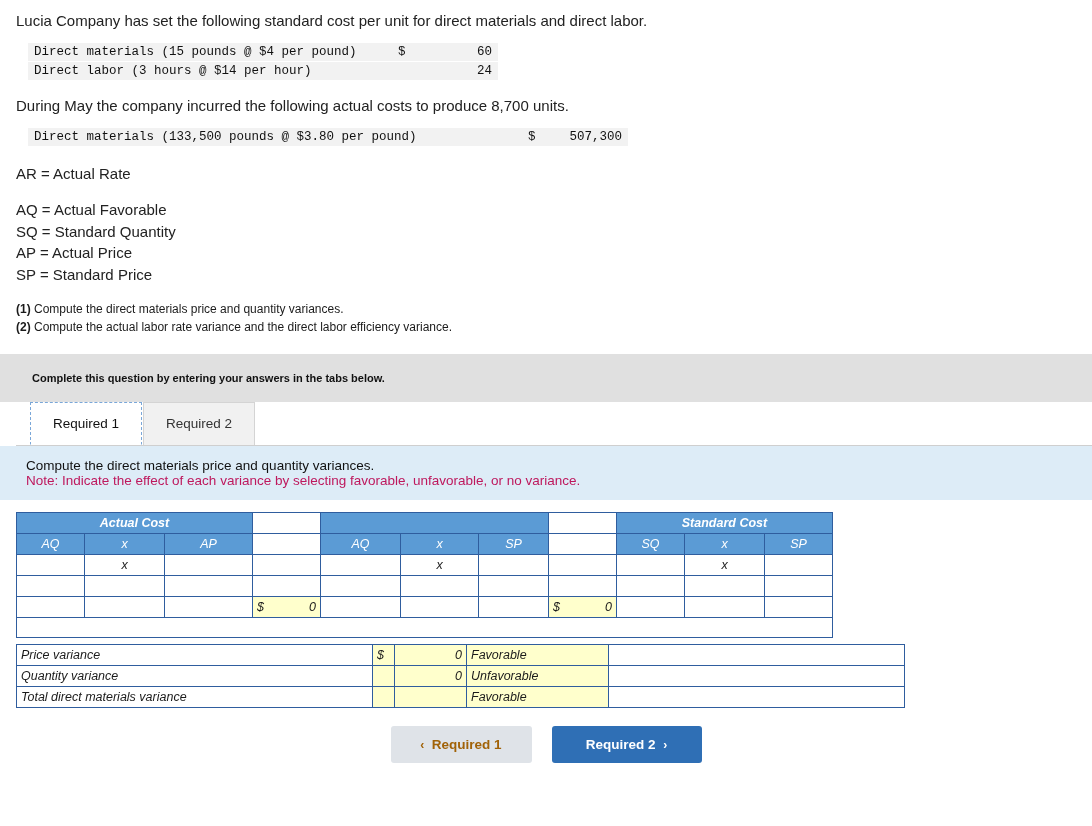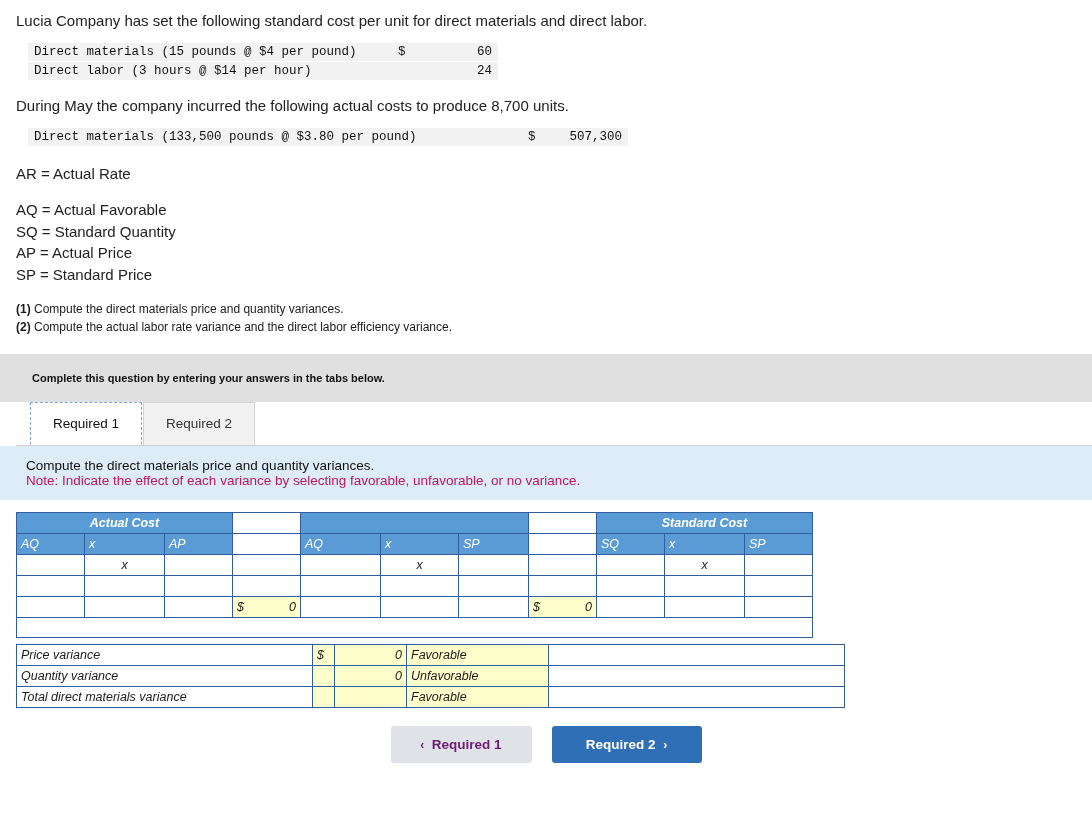--- a/index.html
+++ b/index.html
@@ -98,20 +98,21 @@
     background: #5b9bd5;
     color: #ffffff;
     text-align: center;
     font-weight: bold;
     font-size: 12.5px;
     border: 1px solid #2f5d9e;
   }
   .colhdr {
     background: #5b9bd5;
     color: #ffffff;
+    text-align: center;
     font-size: 12.5px;
     border: 1px solid #2f5d9e;
   }
   .inputcell {
     background: #ffffff;
     border: 1px solid #2f5d9e;
   }
   .opcell {
     text-align: center;
     border: none;
@@ -153,21 +154,21 @@
   }
   .btn {
     font-size: 13.5px;
     font-weight: bold;
     border: none;
     border-radius: 3px;
     padding: 11px 26px;
     cursor: pointer;
     font-family: "Liberation Sans", sans-serif;
   }
-  .btn.prev { background: #dfe3e8; color: #701a75; width: 141px; }
+  .btn.prev { background: #dfe3e8; color: #a16207; width: 141px; }
   .btn.next { background: #2f6fb5; color: #ffffff; width: 150px; }
   .chev { font-size: 12px; }
 </style>
 </head>
 <body>
 
 <div class="page">
 
   <div class="intro-line">Lucia Company has set the following standard cost per unit for direct materials and direct labor.</div>
 
@@ -234,21 +235,21 @@
           <tr>
         <td class="hdr" colspan="3">Actual Cost</td>
         <td class="blank" style="width:68px"></td>
         <td class="hdr" colspan="3" style="border:1px solid #2f5d9e;background:#5b9bd5">&nbsp;</td>
         <td class="blank" style="width:68px"></td>
         <td class="hdr" colspan="3">Standard Cost</td>
       </tr>
       <tr>
         <td class="colhdr" style="width:68px">AQ</td>
         <td class="colhdr" style="width:80px">x</td>
-        <td class="colhdr" style="width:68px">AP</td>
+        <td class="colhdr" style="width:88px">AP</td>
         <td class="blank"></td>
         <td class="colhdr" style="width:80px">AQ</td>
         <td class="colhdr" style="width:78px">x</td>
         <td class="colhdr" style="width:70px">SP</td>
         <td class="blank"></td>
         <td class="colhdr" style="width:68px">SQ</td>
         <td class="colhdr" style="width:80px">x</td>
         <td class="colhdr" style="width:68px">SP</td>
       </tr>
       <tr>
@@ -298,21 +299,21 @@
       </tr>
       <tr>
         <td colspan="11" style="border:1px solid #2f5d9e;height:20px"></td>
       </tr>
     </tbody>
       </table>
 
     <table class="grid" style="margin-top:6px">
       <tbody>
           <tr>
-        <td class="labelcell" style="width:296px">Price variance</td>
+        <td class="labelcell" style="width:356px">Price variance</td>
         <td class="cur-cell">$</td>
         <td class="yellow" style="width:72px">0</td>
         <td class="fav" style="width:142px">Favorable</td>
         <td class="blank" style="width:296px;border:1px solid #2f5d9e"></td>
       </tr>
       <tr>
         <td class="labelcell">Quantity variance</td>
         <td class="cur-cell"></td>
         <td class="yellow">0</td>
         <td class="fav">Unfavorable</td>

